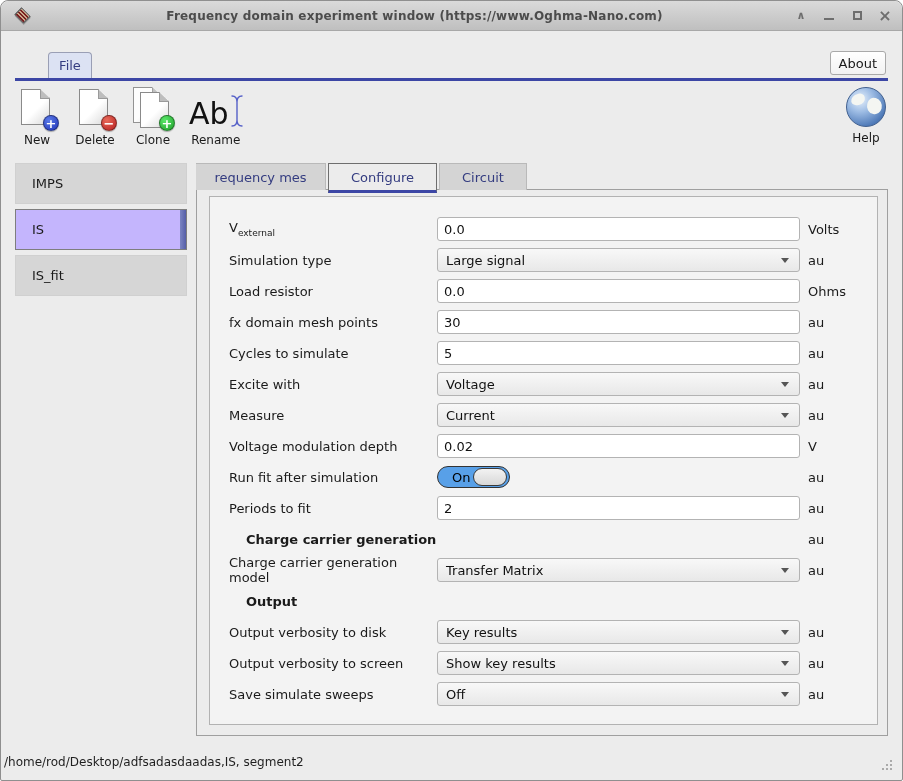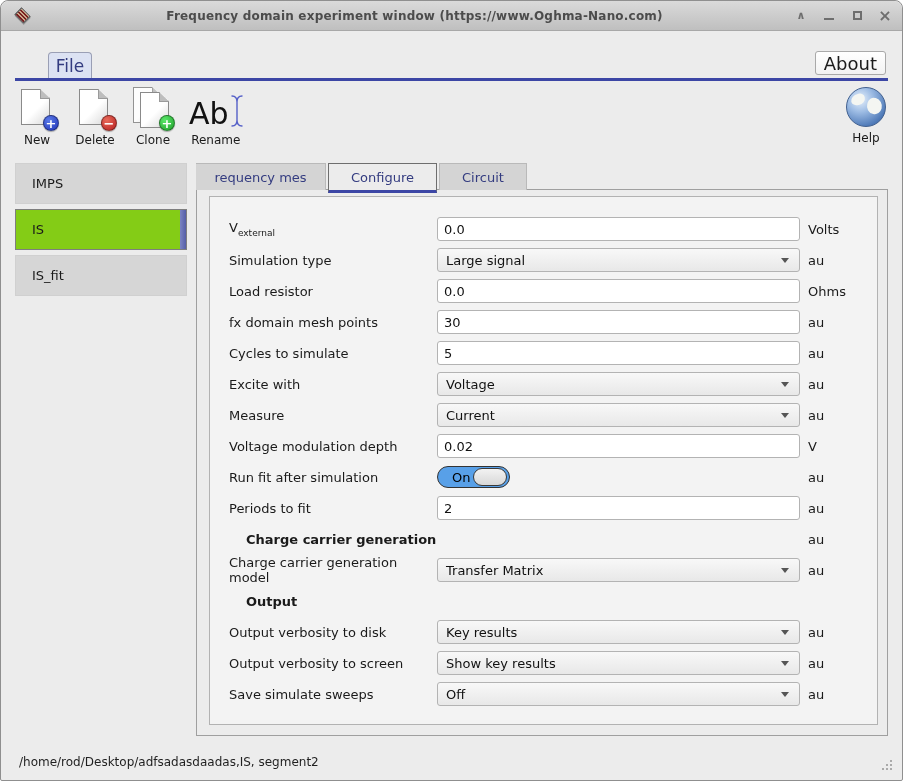--- a/index.html
+++ b/index.html
@@ -38,27 +38,27 @@
   
   .menurow { flex:0 0 50px; position:relative; padding:0 14px; }
   .menu-underline {
     position:absolute; left:14px; right:14px; bottom:0; height:3px;
     background:var(--accent-blue,#3c46a5);
   }
   .file-tab {
     position:absolute; left:47px; bottom:3px; width:44px; height:26px;
     background:#dce2f3; border:1px solid #9a9fb5; border-bottom:none;
     border-radius:4px 4px 0 0; display:flex; align-items:center; justify-content:center;
-    font-size:17px; color:var(--tab-text,#343c80);
+    font-size:13px; color:var(--tab-text,#343c80);
   }
   .about-btn {
     position:absolute; right:16px; bottom:6px; min-width:54px; height:24px;
     background:linear-gradient(#ffffff,#f2f2f2); border:1px solid #a9a9a9;
     border-radius:3px; display:flex; align-items:center; justify-content:center;
-    font-size:18px; color:#1a1a1a; padding:0 8px;
+    font-size:13px; color:#1a1a1a; padding:0 8px;
   }
   
   .toolbar { flex:0 0 78px; display:flex; align-items:flex-start; padding:6px 14px 0 14px; gap:14px; }
   .tool { display:flex; flex-direction:column; align-items:center; gap:4px; min-width:44px; cursor:default; }
   .tool-label { font-size:12px; color:#1a1a1a; }
   .pagewrap { position:relative; width:40px; height:42px; }
   .page {
     position:absolute; left:4px; top:2px; width:29px; height:36px;
     background:linear-gradient(135deg,#ffffff 55%,#d9d9d9);
     border:1px solid #8a8a8a;
@@ -91,21 +91,21 @@
   .globe::after { content:""; position:absolute; right:3px; top:10px; width:15px; height:16px;
     background:#f4f6f2; border-radius:45% 60% 50% 55%; transform:rotate(14deg); }
   
   .bodyrow { flex:1; display:flex; padding:4px 14px 8px 14px; gap:9px; min-height:0; }
   .sidebar { width:172px; flex:0 0 172px; display:flex; flex-direction:column; gap:5px; }
   .side-item {
     height:41px; background:#d6d6d6; border:1px solid #d0d0d0;
     display:flex; align-items:center; padding-left:16px;
     font-size:13px; color:#1a1a1a; position:relative; cursor:default;
   }
-  .side-item.selected { border:1px solid #7e7e7e; background:#84cc16; }
+  .side-item.selected { border:1px solid #7e7e7e; background:#c4b5fd; }
   .side-item.selected::after {
     content:""; position:absolute; right:0; top:0; bottom:0; width:6px;
     background:linear-gradient(90deg,#7b84c2,var(--selection-bar,#565fa8));
   }
   .main { flex:1; display:flex; flex-direction:column; min-width:0; }
   .tabbar { flex:0 0 27px; display:flex; gap:2px; position:relative; z-index:2; }
   .tab {
     height:27px; padding:0 22px; display:flex; align-items:center; justify-content:center;
     background:#d4d4d4; border:1px solid #b9b9b9; border-bottom:none;
     font-size:13px; color:var(--tab-text,#343c80); white-space:nowrap; cursor:default;
@@ -150,21 +150,21 @@
     width:73px; height:22px; border-radius:11px; border:1px solid #333;
     background:var(--toggle-blue,#58a0e8); display:flex; align-items:center; cursor:default;
     position:relative;
   }
   .toggle .on-label { font-size:13px; color:#000000; padding-left:14px; }
   .toggle .knob {
     position:absolute; right:2px; top:1px; width:34px; height:18px; border-radius:9px;
     background:linear-gradient(#f2f2f2,#d8d8d8); border:1px solid #3a3a3a;
   }
   
-  .statusbar { flex:0 0 36px; display:flex; align-items:center; padding:0 18px; position:relative; }
+  .statusbar { flex:0 0 36px; display:flex; align-items:center; padding:0 3px; position:relative; }
   .status-text { font-size:12px; color:#1f1f1f; }
   .resize-grip {
     position:absolute; right:10px; bottom:10px; width:14px; height:14px; cursor:nwse-resize;
   }
   .resize-grip::before {
     content:""; position:absolute; width:2px; height:2px; background:#aaa;
     right:0; bottom:0;
     box-shadow:0 -4px 0 #aaa, 0 -8px 0 #aaa, -4px 0 0 #aaa, -4px -4px 0 #aaa, -8px 0 0 #aaa;
   }
 </style>

